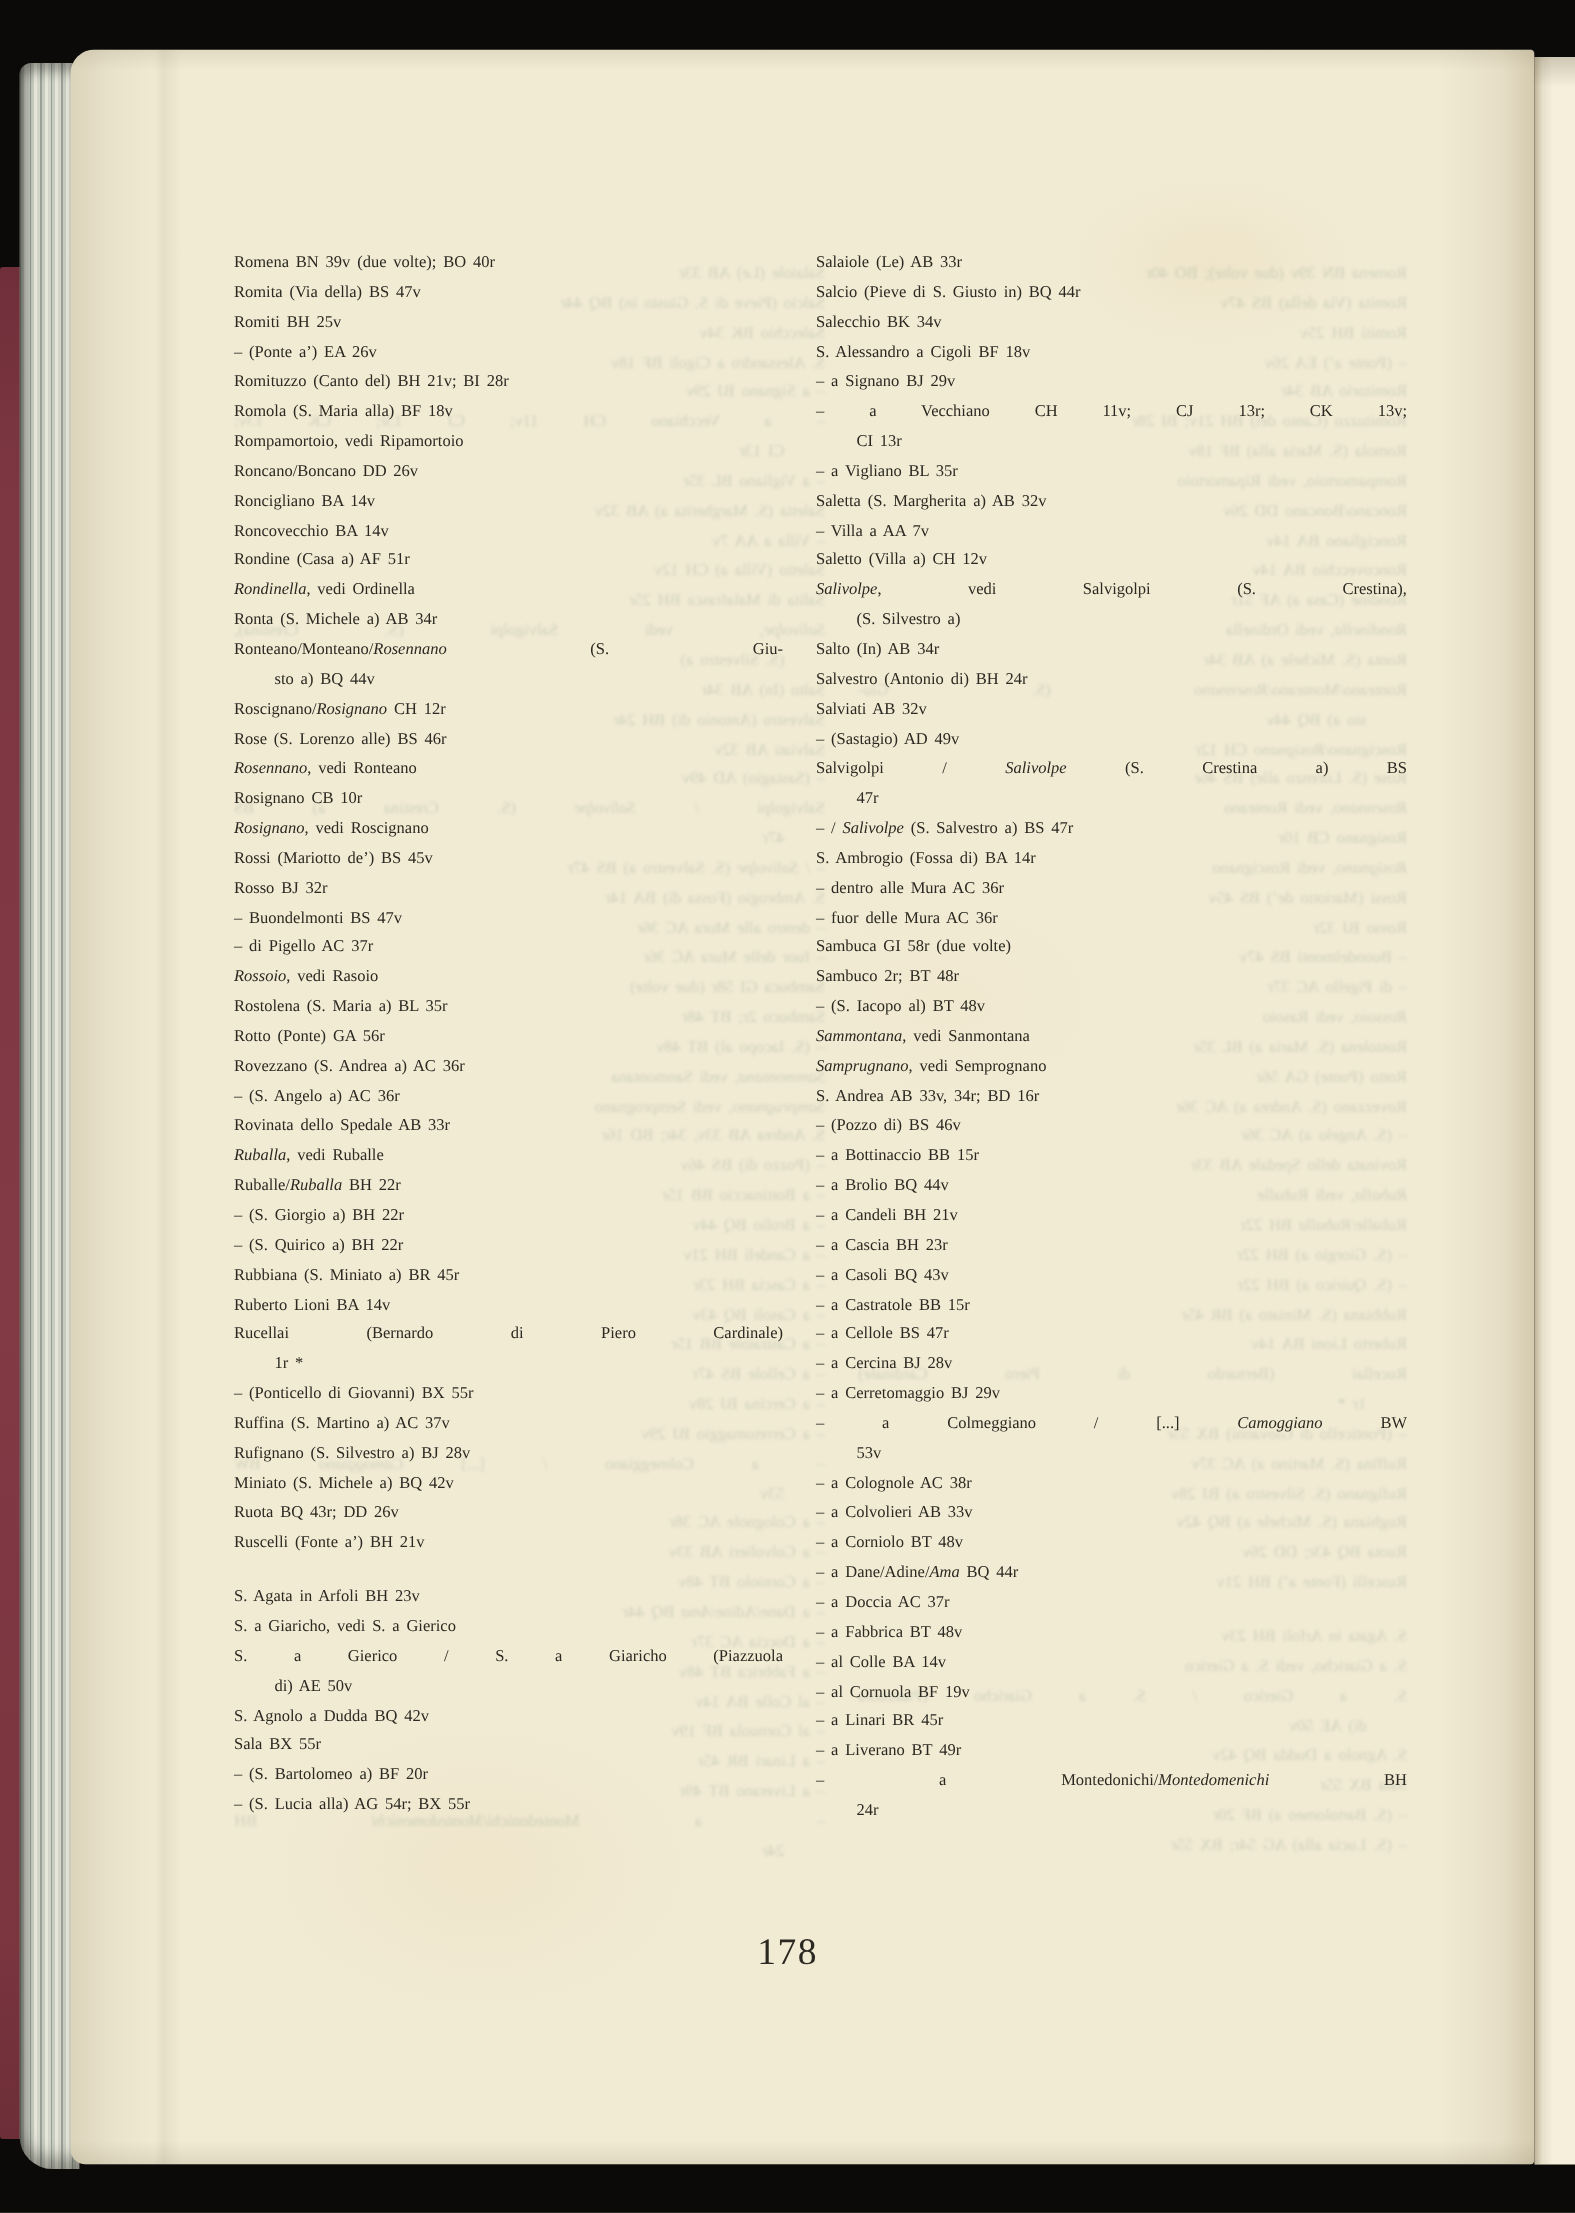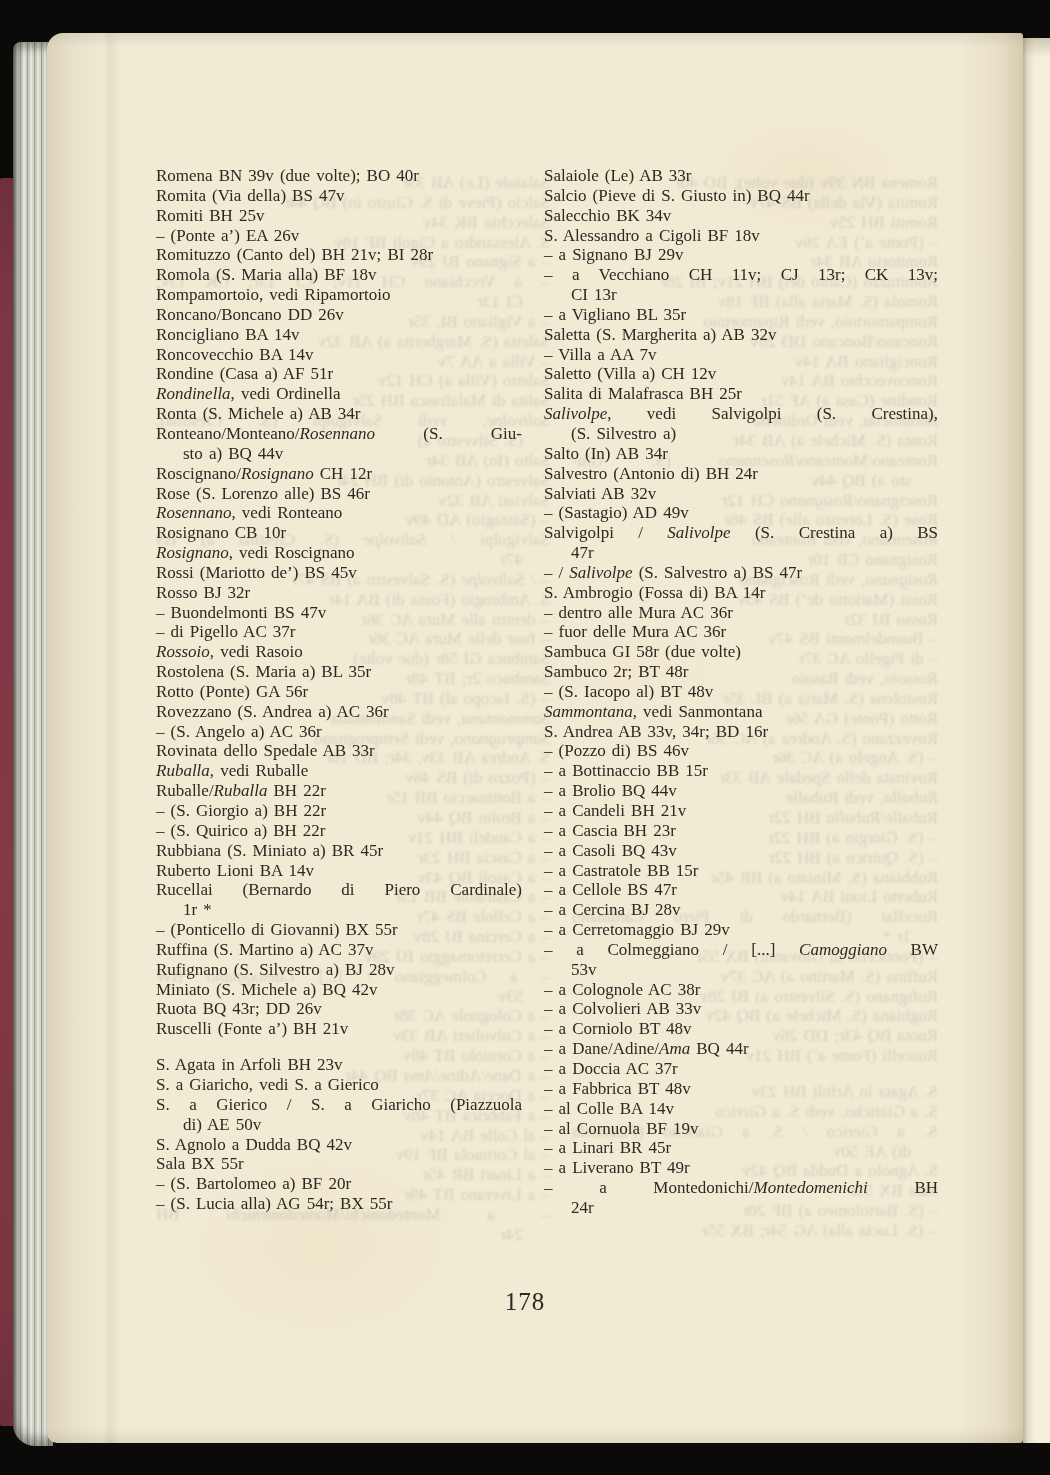--- a/index.html
+++ b/index.html
@@ -43,21 +43,21 @@
   .facing-edge{
     position:absolute;left:1023px;top:38px;width:27px;height:1405px;
     background:
       linear-gradient(90deg, rgba(120,105,70,.45) 0px, rgba(120,105,70,.12) 5px, rgba(0,0,0,0) 12px),
       linear-gradient(180deg, rgba(90,80,60,.25) 0, rgba(0,0,0,0) 20px),
       #f5efdb;
   }
   
   .col{
     position:absolute;top:133px;
-    font-size:17px;line-height:19.85px;color:#2b2921;
+    font-size:11px;line-height:19.85px;color:#2b2921;
     text-align:justify;
   }
   .col-left{left:109px;width:366px;}
   .col-right{left:497px;width:394px;}
   .entry{padding-left:27px;text-indent:-27px;word-spacing:1.8px;}
   .entry.gap{margin-top:16px;}
   .entry .l1{display:block;text-indent:-27px;text-align:justify;text-align-last:justify;-moz-text-align-last:justify;}
   .entry .l2{display:block;text-indent:0;}
   .it{font-style:italic;}
   
@@ -281,41 +281,41 @@
         <div class="entry"><span>S. Alessandro a Cigoli BF 18v</span></div>
         <div class="entry"><span>– a Signano BJ 29v</span></div>
         <div class="entry">
           <span class="l1"><span>– a Vecchiano CH 11v; CJ 13r; CK 13v;</span></span>
           <span class="l2"><span>CI 13r</span></span>
         </div>
         <div class="entry"><span>– a Vigliano BL 35r</span></div>
         <div class="entry"><span>Saletta (S. Margherita a) AB 32v</span></div>
         <div class="entry"><span>– Villa a AA 7v</span></div>
         <div class="entry"><span>Saletto (Villa a) CH 12v</span></div>
-        <div class="entry"><span>Salita di Malafrasca BH 25r</span></div>
         <div class="entry">
           <span class="l1"><span class="it">Salivolpe</span><span>, vedi Salvigolpi (S. Crestina),</span></span>
           <span class="l2"><span>(S. Silvestro a)</span></span>
         </div>
         <div class="entry"><span>Salto (In) AB 34r</span></div>
         <div class="entry"><span>Salvestro (Antonio di) BH 24r</span></div>
         <div class="entry"><span>Salviati AB 32v</span></div>
         <div class="entry"><span>– (Sastagio) AD 49v</span></div>
         <div class="entry">
           <span class="l1"><span>Salvigolpi / </span><span class="it">Salivolpe</span><span> (S. Crestina a) BS</span></span>
           <span class="l2"><span>47r</span></span>
         </div>
         <div class="entry"><span>– / </span><span class="it">Salivolpe</span><span> (S. Salvestro a) BS 47r</span></div>
         <div class="entry"><span>S. Ambrogio (Fossa di) BA 14r</span></div>
         <div class="entry"><span>– dentro alle Mura AC 36r</span></div>
         <div class="entry"><span>– fuor delle Mura AC 36r</span></div>
         <div class="entry"><span>Sambuca GI 58r (due volte)</span></div>
         <div class="entry"><span>Sambuco 2r; BT 48r</span></div>
         <div class="entry"><span>– (S. Iacopo al) BT 48v</span></div>
         <div class="entry"><span class="it">Sammontana</span><span>, vedi Sanmontana</span></div>
+        <div class="entry"><span class="it">Samprugnano</span><span>, vedi Semprognano</span></div>
         <div class="entry"><span>S. Andrea AB 33v, 34r; BD 16r</span></div>
         <div class="entry"><span>– (Pozzo di) BS 46v</span></div>
         <div class="entry"><span>– a Bottinaccio BB 15r</span></div>
         <div class="entry"><span>– a Brolio BQ 44v</span></div>
         <div class="entry"><span>– a Candeli BH 21v</span></div>
         <div class="entry"><span>– a Cascia BH 23r</span></div>
         <div class="entry"><span>– a Casoli BQ 43v</span></div>
         <div class="entry"><span>– a Castratole BB 15r</span></div>
         <div class="entry"><span>– a Cellole BS 47r</span></div>
         <div class="entry"><span>– a Cercina BJ 28v</span></div>

